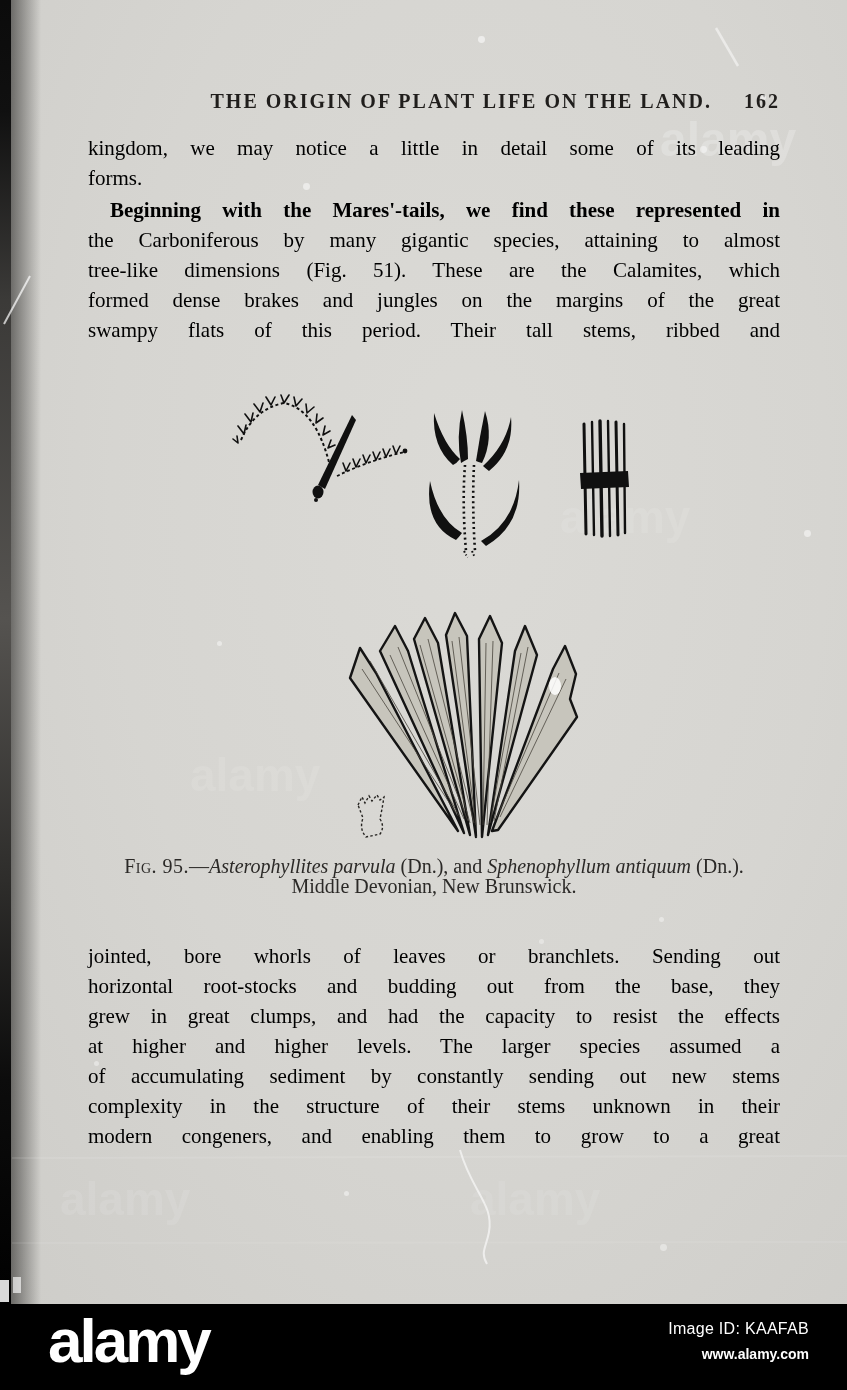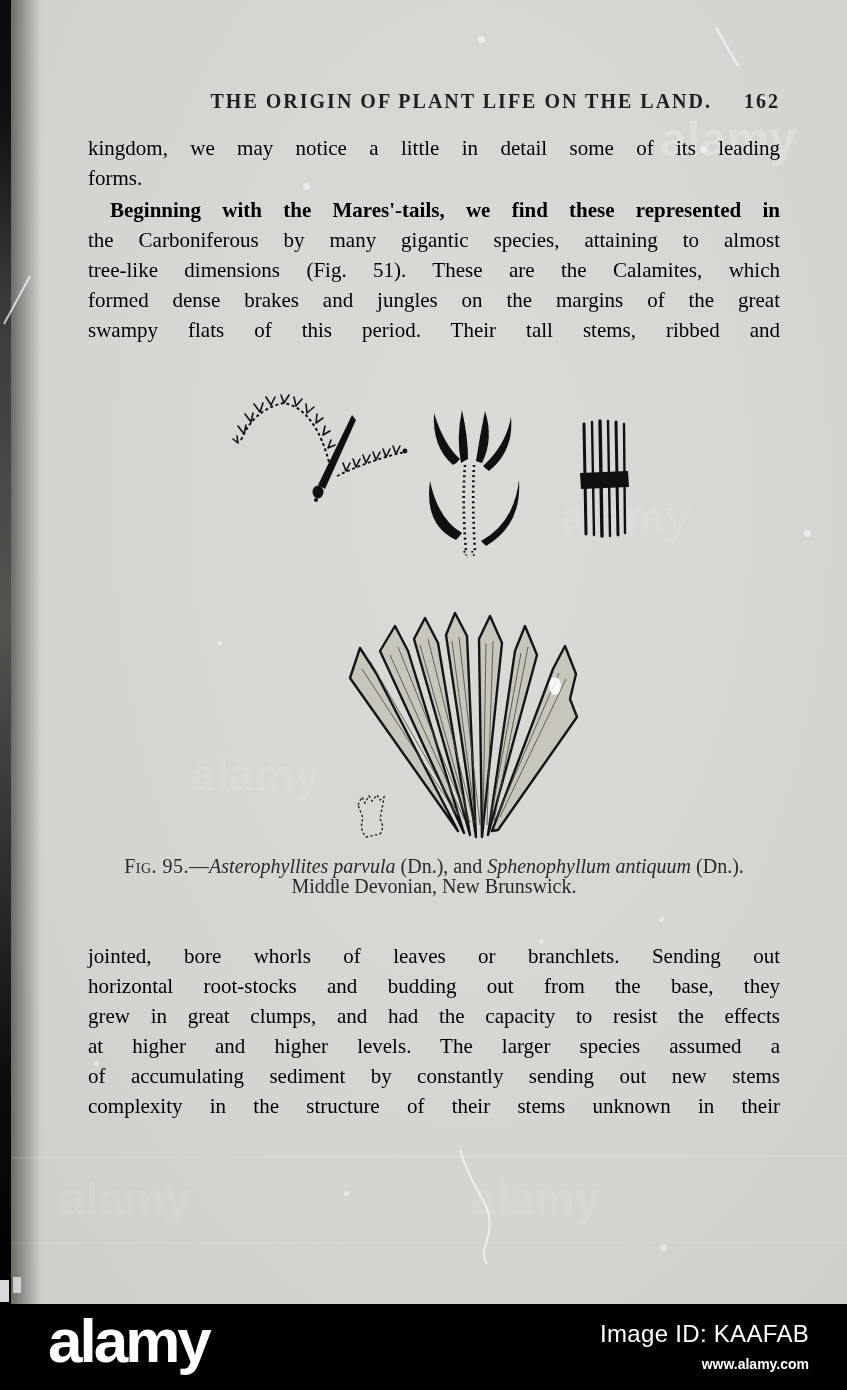--- a/index.html
+++ b/index.html
@@ -52,21 +52,21 @@
          806px 532px 0 2px rgba(255,255,255,.5), 660px 918px 0 1px rgba(255,255,255,.4),
          345px 1192px 0 1px rgba(255,255,255,.45), 662px 1246px 0 2px rgba(255,255,255,.4),
          95px 1062px 0 1px rgba(255,255,255,.4), 540px 940px 0 1px rgba(255,255,255,.35);}
 
   
   .bottom-bar{position:absolute;left:0;top:1304px;width:847px;height:86px;background:#000;
         font-family:"Liberation Sans",sans-serif;}
   .alamy-logo{position:absolute;left:48px;top:6px;color:#fff;font-size:62px;font-weight:700;
         letter-spacing:-3px;line-height:1;}
   .bar-right{position:absolute;right:38px;top:16px;text-align:right;color:#fff;}
-  .bar-right .img-id{font-size:24px;font-weight:400;letter-spacing:.3px;}
+  .bar-right .img-id{font-size:16px;font-weight:400;letter-spacing:.3px;}
   .bar-right .site{font-size:14px;font-weight:700;margin-top:8px;}
 </style>
 </head>
 <body>
 
 <div class="scene">
 
   <div class="page"></div>
   <div class="film-strip"></div>
   <div class="spine-shadow"></div>
@@ -171,20 +171,21 @@
     <div>Middle Devonian, New Brunswick.</div>
   </div>
 
   <div class="para" style="top:941px;">
     <div class="bline">jointed, bore whorls of leaves or branchlets. Sending out</div>
     <div class="bline">horizontal root-stocks and budding out from the base, they</div>
     <div class="bline">grew in great clumps, and had the capacity to resist the effects</div>
     <div class="bline">at higher and higher levels. The larger species assumed a</div>
     <div class="bline">of accumulating sediment by constantly sending out new stems</div>
     <div class="bline">complexity in the structure of their stems unknown in their</div>
+    <div class="bline">modern congeners, and enabling them to grow to a great</div>
   </div>
 
   <svg class="art" style="left:0;top:0;pointer-events:none;" width="847" height="1304" viewBox="0 0 847 1304">
     <path d="M30,276 L4,324" stroke="rgba(255,255,255,.7)" stroke-width="2" fill="none"></path>
     <path d="M716,28 L738,66" stroke="rgba(255,255,255,.5)" stroke-width="2.5" fill="none"></path>
     <path d="M460,1150 C472,1192 494,1204 489,1232 C486,1248 480,1252 487,1264" stroke="rgba(255,255,255,.6)" stroke-width="2" fill="none"></path>
     <path d="M12,1158 L847,1156" stroke="rgba(255,255,255,.10)" stroke-width="2"></path>
     <path d="M12,1243 L847,1242" stroke="rgba(255,255,255,.08)" stroke-width="2"></path>
   </svg>
   <div class="specks"></div>

